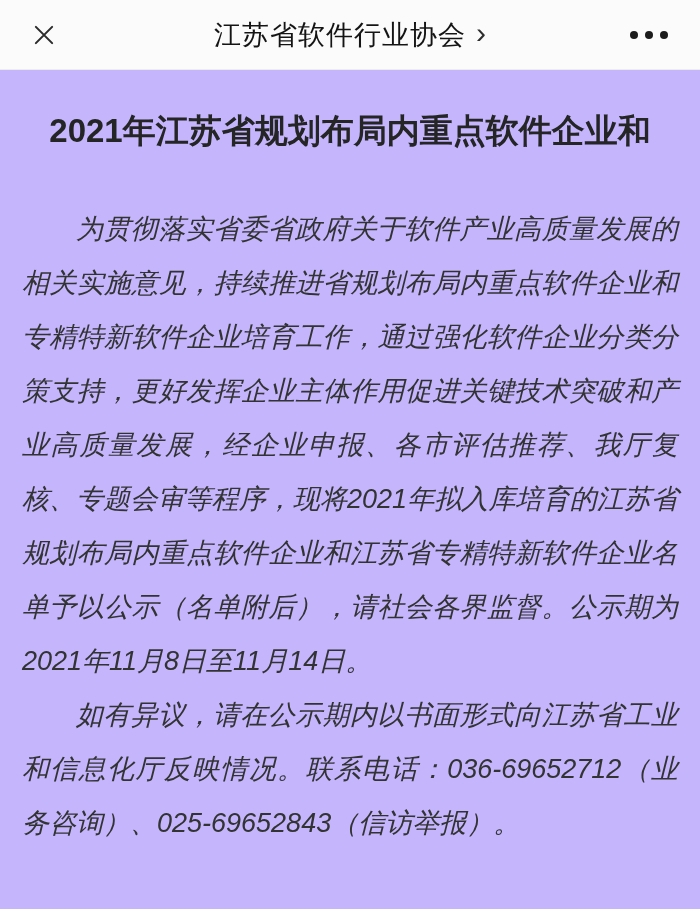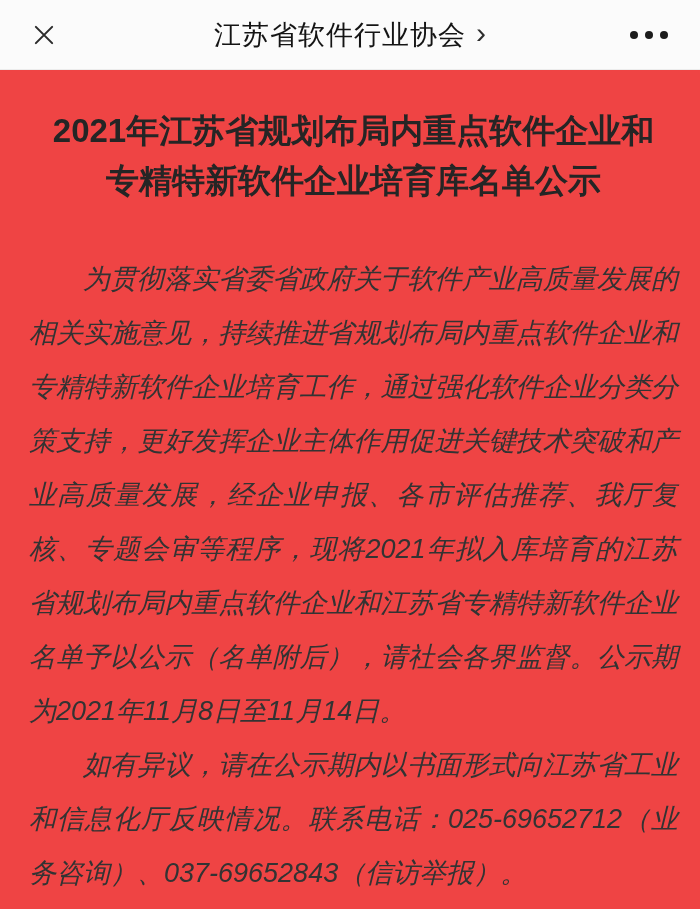--- a/index.html
+++ b/index.html
@@ -5,21 +5,21 @@
   html, body {
     margin: 0;
     padding: 0;
     background: #ffffff;
   }
   .screen {
     position: relative;
     width: 700px;
     height: 909px;
     overflow: hidden;
-    background: #ef4444;
+    background: #c4b5fd;
     font-family: "Liberation Sans", sans-serif;
   }
   
   .topbar {
     position: relative;
     height: 70px;
     background: #fbfbfb;
     border-bottom: 1px solid #ececec;
     box-sizing: border-box;
   }
@@ -89,21 +89,20 @@
   .more-icon .dot {
     width: 8px;
     height: 8px;
     border-radius: 50%;
     background: #1c1c1c;
   }
   
   .article {
     padding: 36px 22px 9px;
     box-sizing: border-box;
-    margin-left: 7px;
   }
   .article-title {
     margin: 0 0 46px;
     font-size: 33px;
     line-height: 50px;
     font-weight: 700;
     color: #252525;
     text-align: center;
   }
   .article-title .h-line {
@@ -143,20 +142,19 @@
         <span class="dot"></span>
         <span class="dot"></span>
         <span class="dot"></span>
       </span>
     </button>
   </header>
 
   <main class="article">
     <h1 class="article-title">
       <span class="h-line">2021年江苏省规划布局内重点软件企业和</span>
-      <span class="h-line">专精特新软件企业培育库名单公示</span>
     </h1>
 
     <p>为贯彻落实省委省政府关于软件产业高质量发展的相关实施意见，持续推进省规划布局内重点软件企业和专精特新软件企业培育工作，通过强化软件企业分类分策支持，更好发挥企业主体作用促进关键技术突破和产业高质量发展，经企业申报、各市评估推荐、我厅复核、专题会审等程序，现将2021年拟入库培育的江苏省规划布局内重点软件企业和江苏省专精特新软件企业名单予以公示（名单附后），请社会各界监督。公示期为2021年11月8日至11月14日。</p>
-    <p>如有异议，请在公示期内以书面形式向江苏省工业和信息化厅反映情况。联系电话：025-69652712（业务咨询）、037-69652843（信访举报）。</p>
+    <p>如有异议，请在公示期内以书面形式向江苏省工业和信息化厅反映情况。联系电话：036-69652712（业务咨询）、025-69652843（信访举报）。</p>
   </main>
 
 </div>
 
 </body></html>

